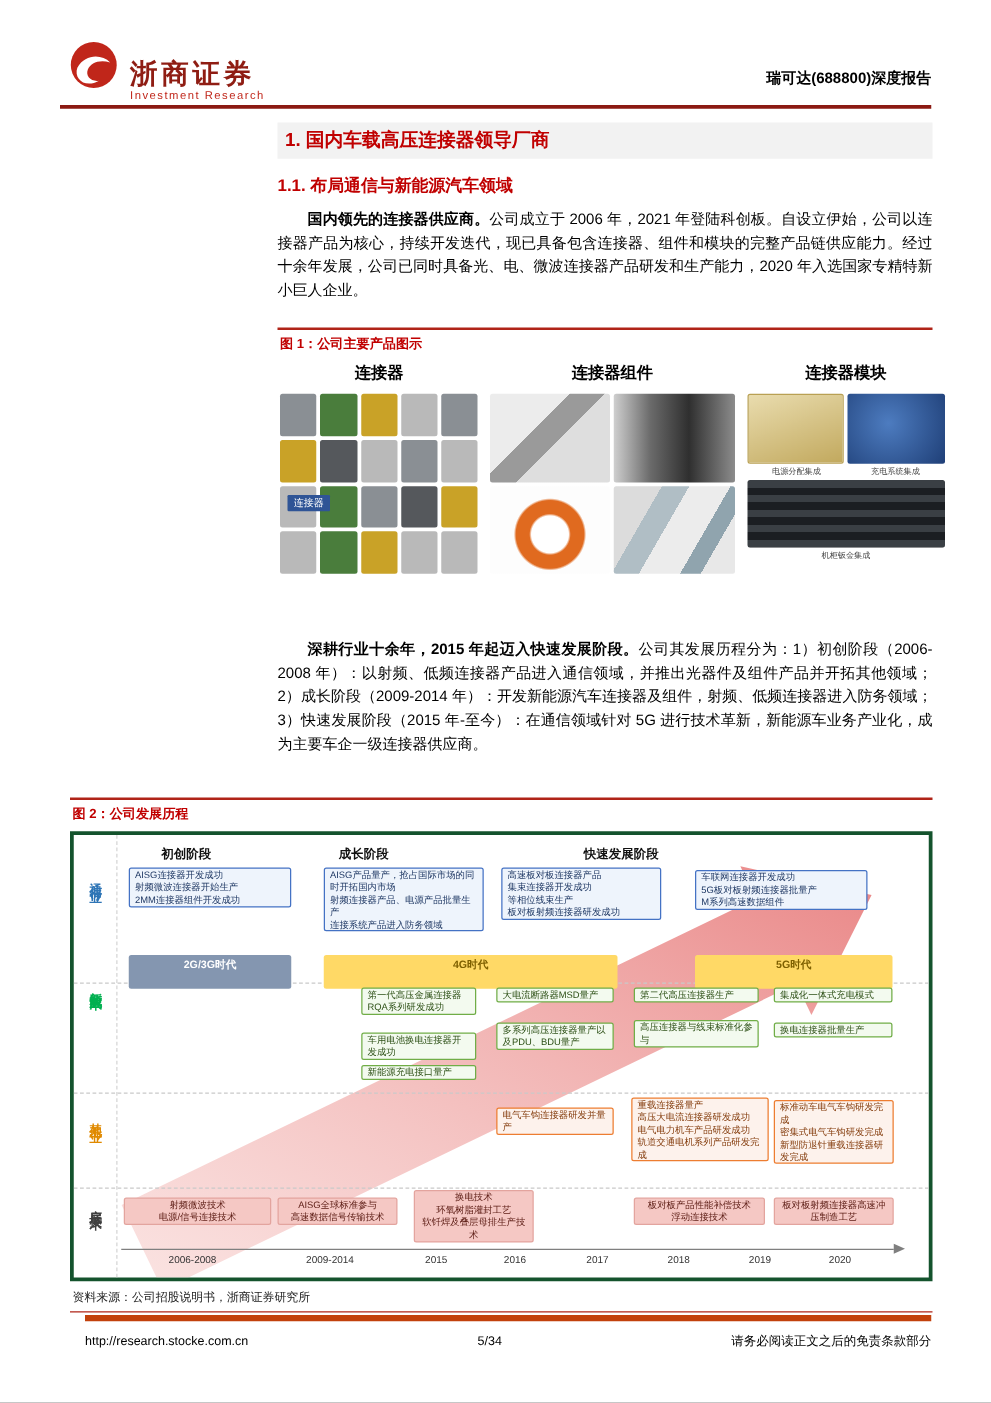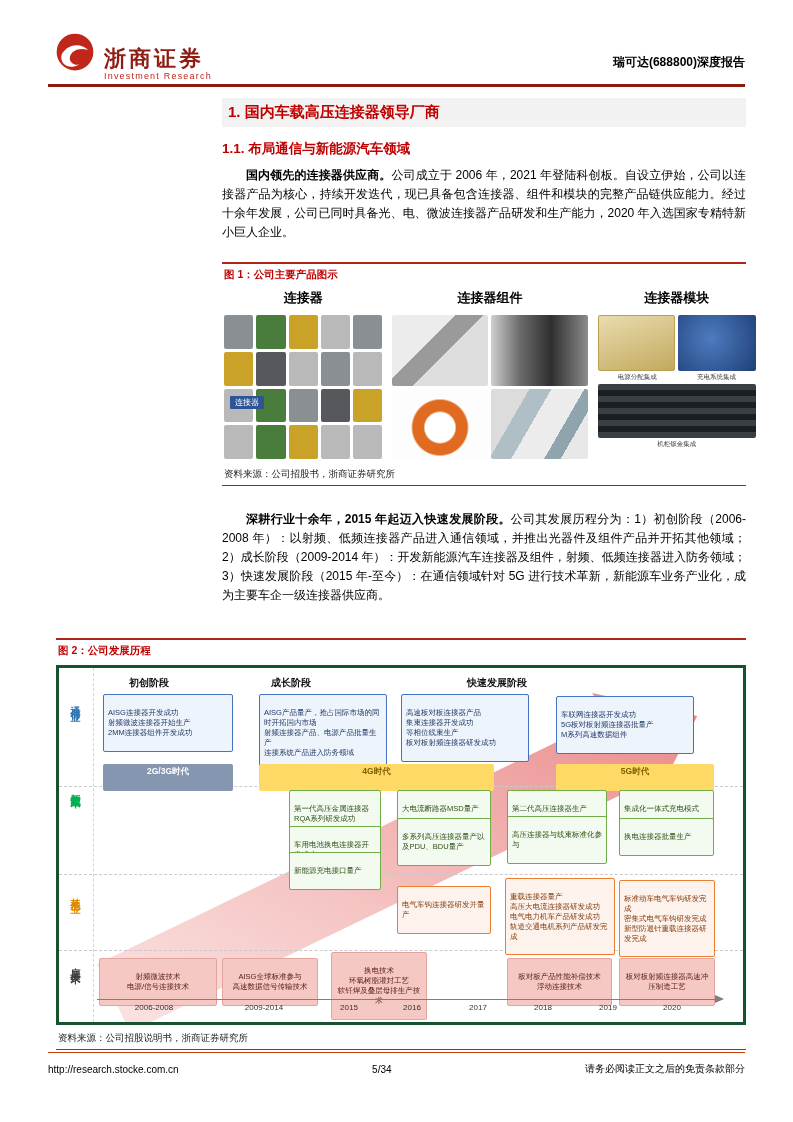--- a/index.html
+++ b/index.html
@@ -61,38 +61,38 @@
   
   .diagram{position:relative;height:354px;border:3px solid #14532d;background:#fff;overflow:hidden;margin-top:3px;}
   .bg-arrow{position:absolute;left:0;top:0;width:100%;height:100%;z-index:0;}
   .rail{position:absolute;left:0;top:0;bottom:0;width:34px;border-right:1px dashed #d4d4d4;z-index:2;}
   .rl{position:absolute;left:9px;writing-mode:vertical-rl;text-orientation:upright;font-weight:bold;font-size:10px;letter-spacing:2px;}
   .rl1{top:30px;color:#2e75b6;}
   .rl2{top:118px;color:#00b050;letter-spacing:1px;}
   .rl3{top:222px;color:#e08a00;}
   .rl4{top:292px;color:#3f3f3f;}
   .stage{position:absolute;top:8px;font-weight:bold;font-size:10px;color:#111;z-index:3;}
-  .fbox{position:absolute;font-size:7.5px;line-height:1.32;padding:13px 4px;white-space:pre-line;
+  .fbox{position:absolute;font-size:7.5px;line-height:1.32;padding:0 4px;white-space:pre-line;
         border-radius:2px;box-sizing:border-box;z-index:3;}
   .bx-comm{background:#eef4fc;border:1px solid #4472c4;color:#1f3864;}
   .bx-nev{background:#f3faef;border:1px solid #70ad47;color:#2d5016;}
   .bx-oth{background:#fdf2ec;border:1px solid #ed7d31;color:#843c0c;}
   .bx-bt{background:#f5c8c4;border:1px solid #e3a49e;color:#5a1a12;text-align:center;}
   .era{position:absolute;top:96px;height:27px;line-height:15px;text-align:center;font-size:8.5px;font-weight:bold;border-radius:2px;z-index:3;}
   .era1{left:44px;width:130px;background:#8496b0;color:#fff;}
   .era2{left:200px;width:235px;background:#ffd966;color:#7f6000;}
   .era3{left:497px;width:158px;background:#ffd966;color:#7f6000;}
   .sep{position:absolute;left:0;right:0;border-top:1px dashed #c9c9c9;z-index:1;}
   .axis{position:absolute;top:331px;left:38px;width:618px;border-top:1px solid #7f7f7f;z-index:3;}
   .axis::after{content:"";position:absolute;right:-9px;top:-5px;border-left:9px solid #7f7f7f;
                border-top:4.5px solid transparent;border-bottom:4.5px solid transparent;}
   .year{position:absolute;top:335px;width:64px;text-align:center;font-size:8px;color:#333;z-index:3;}
 
   
-  .footer{position:absolute;left:48px;right:48px;top:1052px;border-top:1px solid #c2410c;
+  .footer{position:absolute;left:68px;right:48px;top:1052px;border-top:5px solid #c2410c;
           display:flex;justify-content:space-between;align-items:center;padding-top:9px;font-size:10px;}
   .footer .url{color:#000;text-decoration:none;}
 </style>
 </head>
 <body>
 
 <div class="page">
 
   <header class="header">
     <div class="logo">
@@ -158,21 +158,20 @@
           <div class="ph-plug"></div>
         </div>
         <div class="m-labels">
           <span>电源分配集成</span>
           <span>充电系统集成</span>
         </div>
         <div class="ph-rack"></div>
         <span class="m-label-bottom">机柜钣金集成</span>
       </div>
     </div>
-    <div class="fig-source">资料来源：公司招股书，浙商证券研究所</div>
   </section>
 
   <p class="para p2"><b>深耕行业十余年，2015 年起迈入快速发展阶段。</b><span>公司其发展历程分为：1）初创阶段（2006-2008 年）：以射频、低频连接器产品进入通信领域，并推出光器件及组件产品并开拓其他领域；2）成长阶段（2009-2014 年）：开发新能源汽车连接器及组件，射频、低频连接器进入防务领域；3）快速发展阶段（2015 年-至今）：在通信领域针对 5G 进行技术革新，新能源车业务产业化，成为主要车企一级连接器供应商。</span></p>
 
   <section class="figure fig2">
     <div class="fig-caption">图 2：公司发展历程</div>
 
     <div class="diagram">
       <svg class="bg-arrow" viewBox="0 0 688 354" preserveAspectRatio="none" aria-hidden="true">
         <defs>

